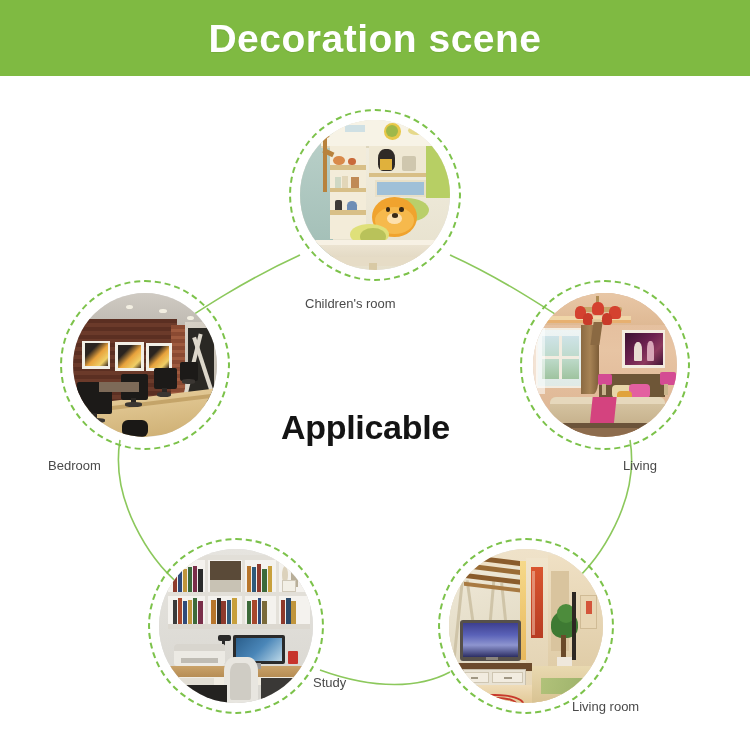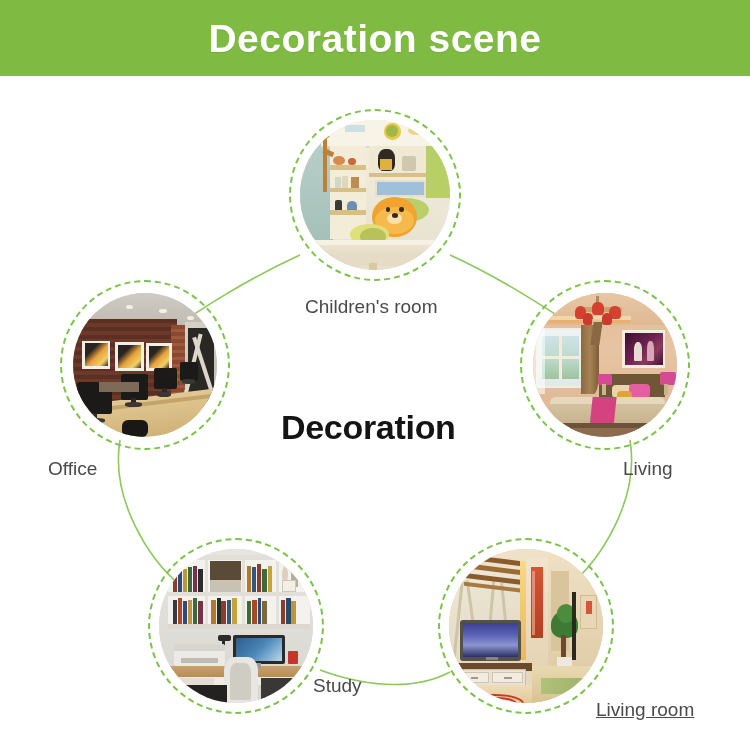--- a/index.html
+++ b/index.html
@@ -41,21 +41,21 @@
     position:absolute;border-radius:50%;overflow:hidden;
     box-sizing:border-box;
     background:#ddd;
   }
   .scene{position:absolute;left:0;top:0;width:100%;height:100%;}
   .scene i{position:absolute;display:block;}
 
   .node-label{
     position:absolute;
     color:#4a4a4a;
-    font-size:19px;
+    font-size:13px;
     white-space:nowrap;
     line-height:1;
   }
 
   .center-title{
     position:absolute;
     color:#141414;
     font-size:34px;
     font-weight:bold;
     white-space:nowrap;
@@ -246,21 +246,21 @@
         <i style="left:62%;top:66%;width:3%;height:4%;background:#2a2724;"></i>
         <i style="left:58%;top:69%;width:10%;height:3%;border-radius:40%;background:#3a3632;"></i>
         <i style="left:74%;top:48%;width:13%;height:13%;background:#1c1a18;border-radius:2px;"></i>
         <i style="left:76%;top:60%;width:9%;height:3%;border-radius:40%;background:#3a3632;"></i>
 
         <i style="left:34%;top:88%;width:18%;height:12%;border-radius:6px;background:#1a1816;"></i>
 
         <i style="left:18%;top:62%;width:28%;height:7%;background:#7d6a58;"></i>
       </div>
     </div>
-    <div class="node-label" style="left:48px;top:459px;">Office</div>
+    <div class="node-label" style="left:48px;top:459px;">Bedroom</div>
   </div>
 
   <div class="node">
     <div class="ring" style="left:148px;top:538px;width:176px;height:176px;"></div>
     <div class="photo" style="left:159px;top:549px;width:154px;height:154px;">
       <div class="scene">
 
         <i style="left:0;top:0;width:100%;height:100%;background:linear-gradient(180deg,#e6e4df,#d8d6d0);"></i>
 
         <i style="left:6%;top:4%;width:92%;height:48%;background:#f4f2ee;"></i>
@@ -391,18 +391,18 @@
 
         <i style="left:0;top:88%;width:100%;height:12%;background:linear-gradient(180deg,#efdcb8,#e2c998);"></i>
         <i style="left:54%;top:76%;width:46%;height:24%;background:linear-gradient(180deg,#e9d9b0,#d8c292);"></i>
 
         <i style="left:60%;top:84%;width:40%;height:10%;background:linear-gradient(90deg,#a8bf72,#8aa85c);opacity:.85;"></i>
 
         <i style="left:10%;top:94%;width:36%;height:10%;border-radius:50%;border:2px solid #c8392c;"></i>
         <i style="left:18%;top:96%;width:24%;height:8%;border-radius:50%;border:2px solid #c8392c;"></i>
       </div>
     </div>
-    <div class="node-label" style="left:596px;top:700px;text-decoration:underline;">Living room</div>
-  </div>
-
-  <div class="center-title" style="left:281px;top:410px;">Decoration</div>
+    <div class="node-label" style="left:572px;top:700px;">Living room</div>
+  </div>
+
+  <div class="center-title" style="left:281px;top:410px;">Applicable</div>
 
 </div>
 
 </body></html>

